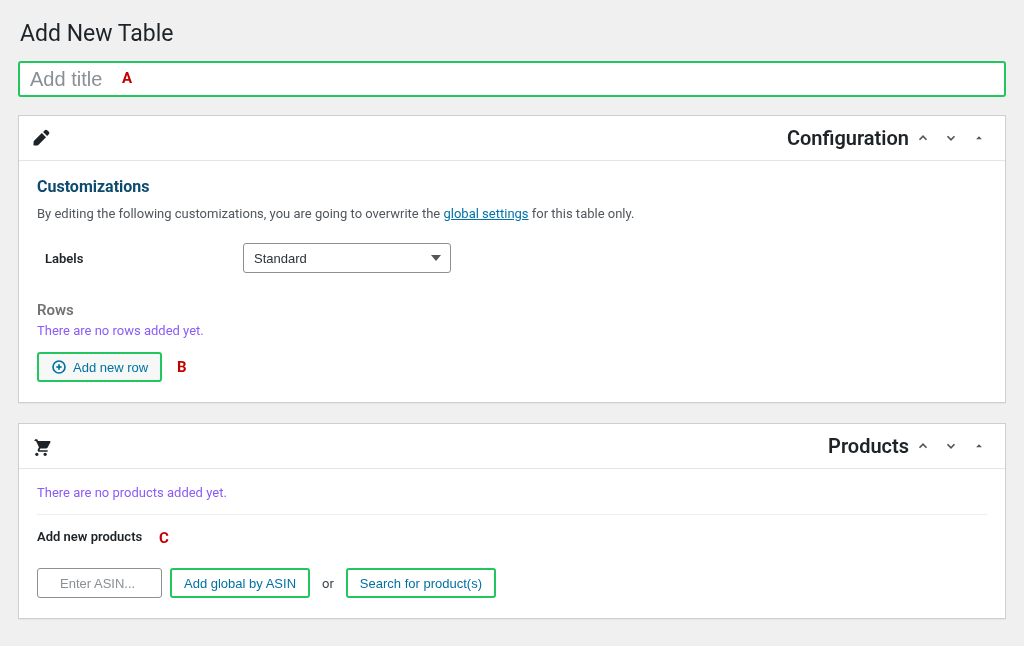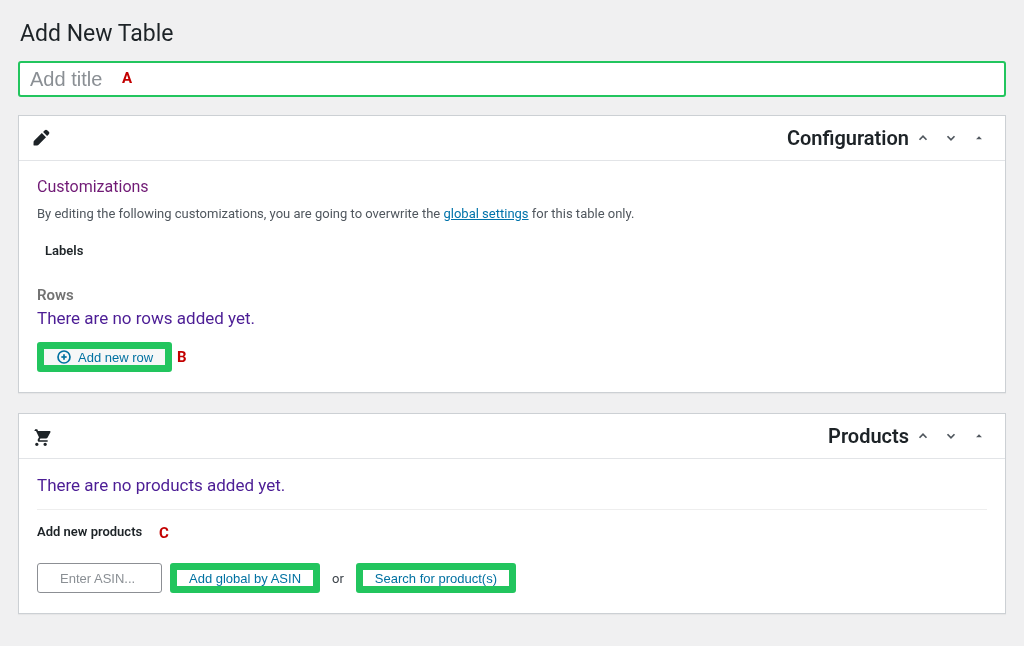--- a/index.html
+++ b/index.html
@@ -63,21 +63,21 @@
     .hdr-icon { width: 20px; height: 20px; display: inline-flex; align-items: center; justify-content: center; color: #1d2327; }
     .hdr-btn {
       width: 28px; height: 24px;
       display: inline-flex; align-items: center; justify-content: center;
       cursor: pointer; color: #50575e; border: none; background: transparent;
     }
     .hdr-btn svg { width: 14px; height: 14px; }
 
     .panel-body { padding: 16px 18px 20px; }
 
-    .h3 { font-size: 16px; font-weight: 400; color: #701a75; margin-bottom: 10px; }
+    .h3 { font-size: 16px; font-weight: 700; color: #0c4a6e; margin-bottom: 10px; }
     .desc {
       color: #50575e;
       font-size: 13px;
       margin-bottom: 22px;
     }
     .desc a { color: #0073aa; text-decoration: underline; }
 
     .field-row {
       display: flex;
       align-items: center;
@@ -108,35 +108,35 @@
       content: "";
       position: absolute;
       right: 10px; top: 50%; transform: translateY(-50%);
       border-left: 5px solid transparent;
       border-right: 5px solid transparent;
       border-top: 6px solid #555;
       pointer-events: none;
     }
 
     .sub-h { font-size: 15px; font-weight: 600; margin-bottom: 4px; color:#737373; }
-    .empty-txt { font-size: 17px; color: #4c1d95; margin-bottom: 14px; }
+    .empty-txt { font-size: 13px; color: #8b5cf6; margin-bottom: 14px; }
 
     .hr-soft {
       border: none;
       border-top: 1px solid #eeeeee;
       margin: 0 0 14px 0;
     }
 
     .btn {
       display: inline-flex;
       align-items: center;
       gap: 6px;
       height: 30px;
       padding: 0 12px;
-      border: 7px solid #22c55e;
+      border: 2px solid #22c55e;
       border-radius: 3px;
       background: #f6f7f7;
       color: #0071a1;
       font-size: 13px;
       cursor: pointer;
     }
     .btn.outline { background: #fff; }
 
     .b-label { font-weight: 600; font-size: 13px; color: #1d2327; margin-bottom: 12px; display: block; }
 
@@ -198,20 +198,25 @@
     </button>
   </div>
   <div class="panel-body">
     <div class="h3">Customizations</div>
     <p class="desc">
       <span>By editing the following customizations, you are going to overwrite the </span><a href="#">global settings</a><span> for this table only.</span>
     </p>
 
     <div class="field-row">
       <div class="field-label">Labels</div>
+      <div class="sel-wrap">
+        <select class="sel">
+          <option>Standard</option>
+        </select>
+      </div>
     </div>
 
     <div class="sub-h">Rows</div>
     <div class="empty-txt">There are no rows added yet.</div>
     <div class="pos-rel" style="display:inline-block">
       <button class="btn">
         <svg class="plus-circle" viewBox="0 0 24 24" fill="none" stroke="#0071a1" stroke-width="2.5">
           <circle cx="12" cy="12" r="9"></circle>
           <line x1="12" y1="8" x2="12" y2="16"></line>
           <line x1="8" y1="12" x2="16" y2="12"></line>

